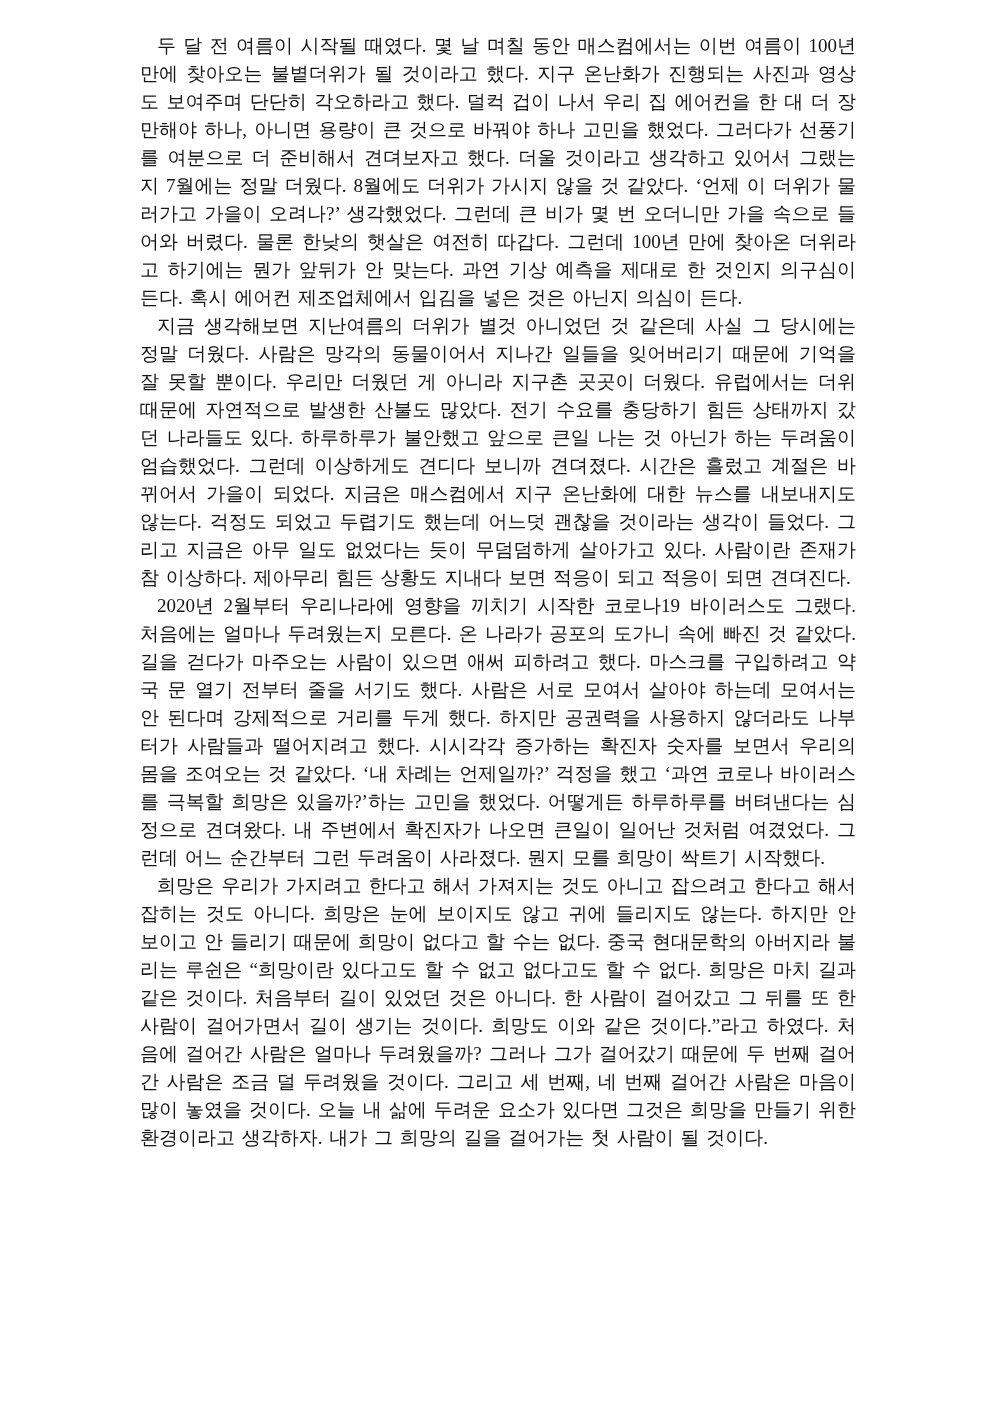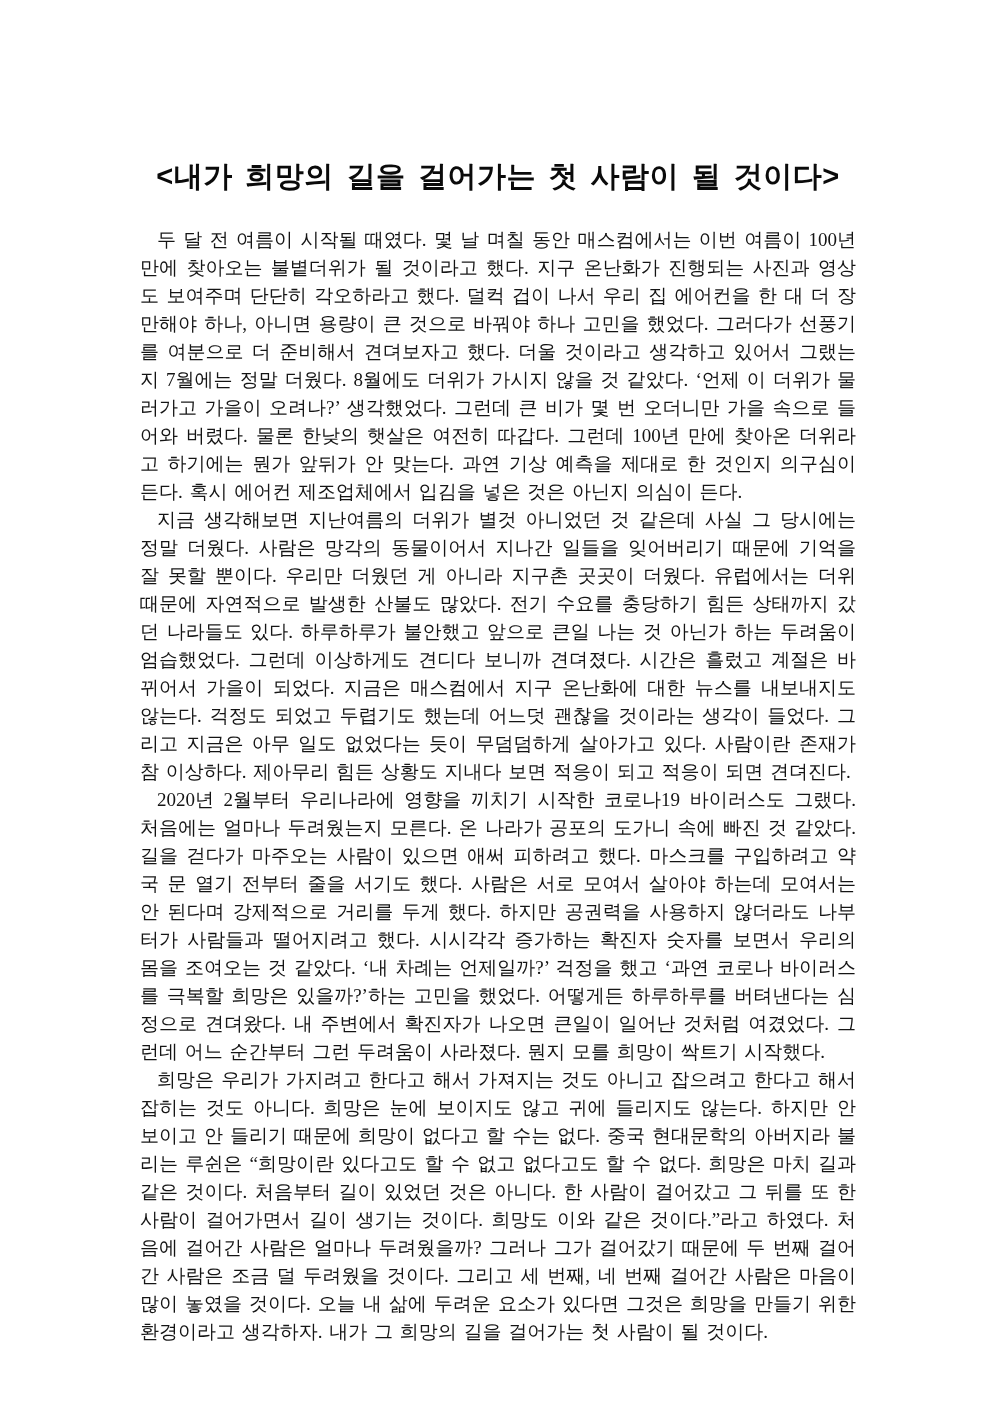--- a/index.html
+++ b/index.html
@@ -58,21 +58,20 @@
     padding: 0;
     text-indent: 17px;
     word-spacing: 2px;
   }
 </style>
 </head>
 <body>
 
 <div class="page">
   <div class="content">
-    <h1 class="doc-title">&lt;내가 희망의 길을 걸어가는 첫 사람이 될 것이다&gt;</h1>
     <div class="doc-body">
       <p>두 달 전 여름이 시작될 때였다. 몇 날 며칠 동안 매스컴에서는 이번 여름이 100년 만에 찾아오는 불볕더위가 될 것이라고 했다. 지구 온난화가 진행되는 사진과 영상도 보여주며 단단히 각오하라고 했다. 덜컥 겁이 나서 우리 집 에어컨을 한 대 더 장만해야 하나, 아니면 용량이 큰 것으로 바꿔야 하나 고민을 했었다. 그러다가 선풍기를 여분으로 더 준비해서 견뎌보자고 했다. 더울 것이라고 생각하고 있어서 그랬는지 7월에는 정말 더웠다. 8월에도 더위가 가시지 않을 것 같았다. ‘언제 이 더위가 물러가고 가을이 오려나?’ 생각했었다. 그런데 큰 비가 몇 번 오더니만 가을 속으로 들어와 버렸다. 물론 한낮의 햇살은 여전히 따갑다. 그런데 100년 만에 찾아온 더위라고 하기에는 뭔가 앞뒤가 안 맞는다. 과연 기상 예측을 제대로 한 것인지 의구심이 든다. 혹시 에어컨 제조업체에서 입김을 넣은 것은 아닌지 의심이 든다.</p>
       <p>지금 생각해보면 지난여름의 더위가 별것 아니었던 것 같은데 사실 그 당시에는 정말 더웠다. 사람은 망각의 동물이어서 지나간 일들을 잊어버리기 때문에 기억을 잘 못할 뿐이다. 우리만 더웠던 게 아니라 지구촌 곳곳이 더웠다. 유럽에서는 더위 때문에 자연적으로 발생한 산불도 많았다. 전기 수요를 충당하기 힘든 상태까지 갔던 나라들도 있다. 하루하루가 불안했고 앞으로 큰일 나는 것 아닌가 하는 두려움이 엄습했었다. 그런데 이상하게도 견디다 보니까 견뎌졌다. 시간은 흘렀고 계절은 바뀌어서 가을이 되었다. 지금은 매스컴에서 지구 온난화에 대한 뉴스를 내보내지도 않는다. 걱정도 되었고 두렵기도 했는데 어느덧 괜찮을 것이라는 생각이 들었다. 그리고 지금은 아무 일도 없었다는 듯이 무덤덤하게 살아가고 있다. 사람이란 존재가 참 이상하다. 제아무리 힘든 상황도 지내다 보면 적응이 되고 적응이 되면 견뎌진다.</p>
       <p>2020년 2월부터 우리나라에 영향을 끼치기 시작한 코로나19 바이러스도 그랬다. 처음에는 얼마나 두려웠는지 모른다. 온 나라가 공포의 도가니 속에 빠진 것 같았다. 길을 걷다가 마주오는 사람이 있으면 애써 피하려고 했다. 마스크를 구입하려고 약국 문 열기 전부터 줄을 서기도 했다. 사람은 서로 모여서 살아야 하는데 모여서는 안 된다며 강제적으로 거리를 두게 했다. 하지만 공권력을 사용하지 않더라도 나부터가 사람들과 떨어지려고 했다. 시시각각 증가하는 확진자 숫자를 보면서 우리의 몸을 조여오는 것 같았다. ‘내 차례는 언제일까?’ 걱정을 했고 ‘과연 코로나 바이러스를 극복할 희망은 있을까?’하는 고민을 했었다. 어떻게든 하루하루를 버텨낸다는 심정으로 견뎌왔다. 내 주변에서 확진자가 나오면 큰일이 일어난 것처럼 여겼었다. 그런데 어느 순간부터 그런 두려움이 사라졌다. 뭔지 모를 희망이 싹트기 시작했다.</p>
       <p>희망은 우리가 가지려고 한다고 해서 가져지는 것도 아니고 잡으려고 한다고 해서 잡히는 것도 아니다. 희망은 눈에 보이지도 않고 귀에 들리지도 않는다. 하지만 안 보이고 안 들리기 때문에 희망이 없다고 할 수는 없다. 중국 현대문학의 아버지라 불리는 루쉰은 “희망이란 있다고도 할 수 없고 없다고도 할 수 없다. 희망은 마치 길과 같은 것이다. 처음부터 길이 있었던 것은 아니다. 한 사람이 걸어갔고 그 뒤를 또 한 사람이 걸어가면서 길이 생기는 것이다. 희망도 이와 같은 것이다.”라고 하였다. 처음에 걸어간 사람은 얼마나 두려웠을까? 그러나 그가 걸어갔기 때문에 두 번째 걸어간 사람은 조금 덜 두려웠을 것이다. 그리고 세 번째, 네 번째 걸어간 사람은 마음이 많이 놓였을 것이다. 오늘 내 삶에 두려운 요소가 있다면 그것은 희망을 만들기 위한 환경이라고 생각하자. 내가 그 희망의 길을 걸어가는 첫 사람이 될 것이다.</p>
     </div>
   </div>
 </div>
 
 </body></html>

